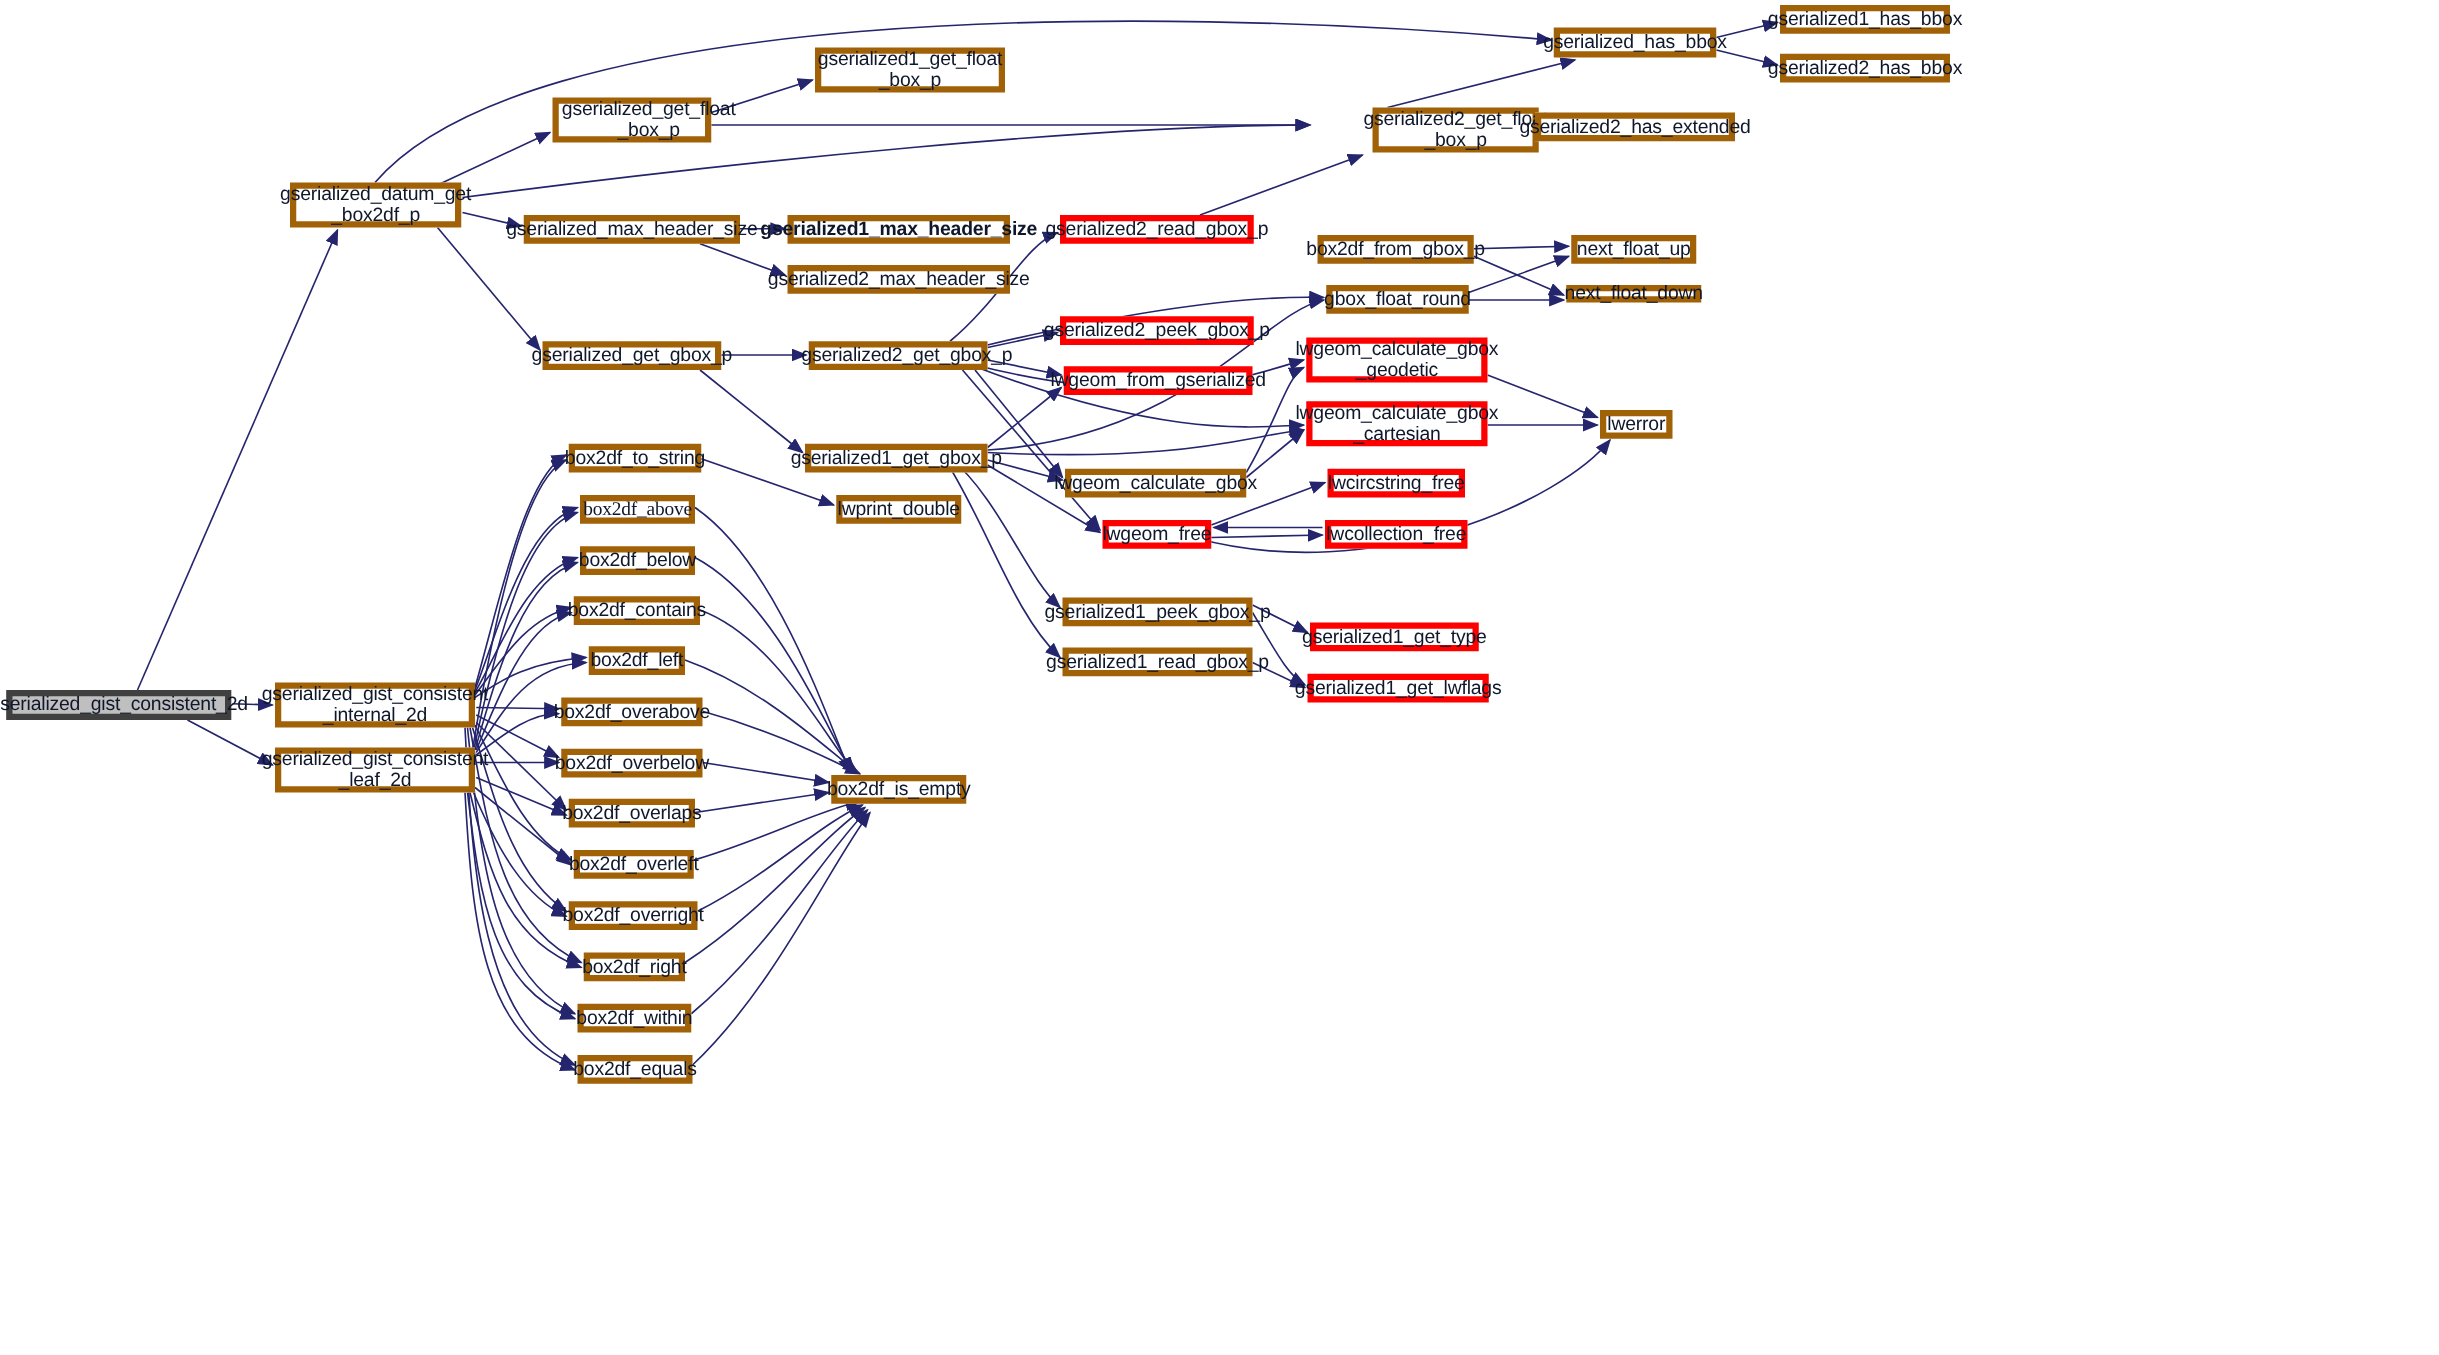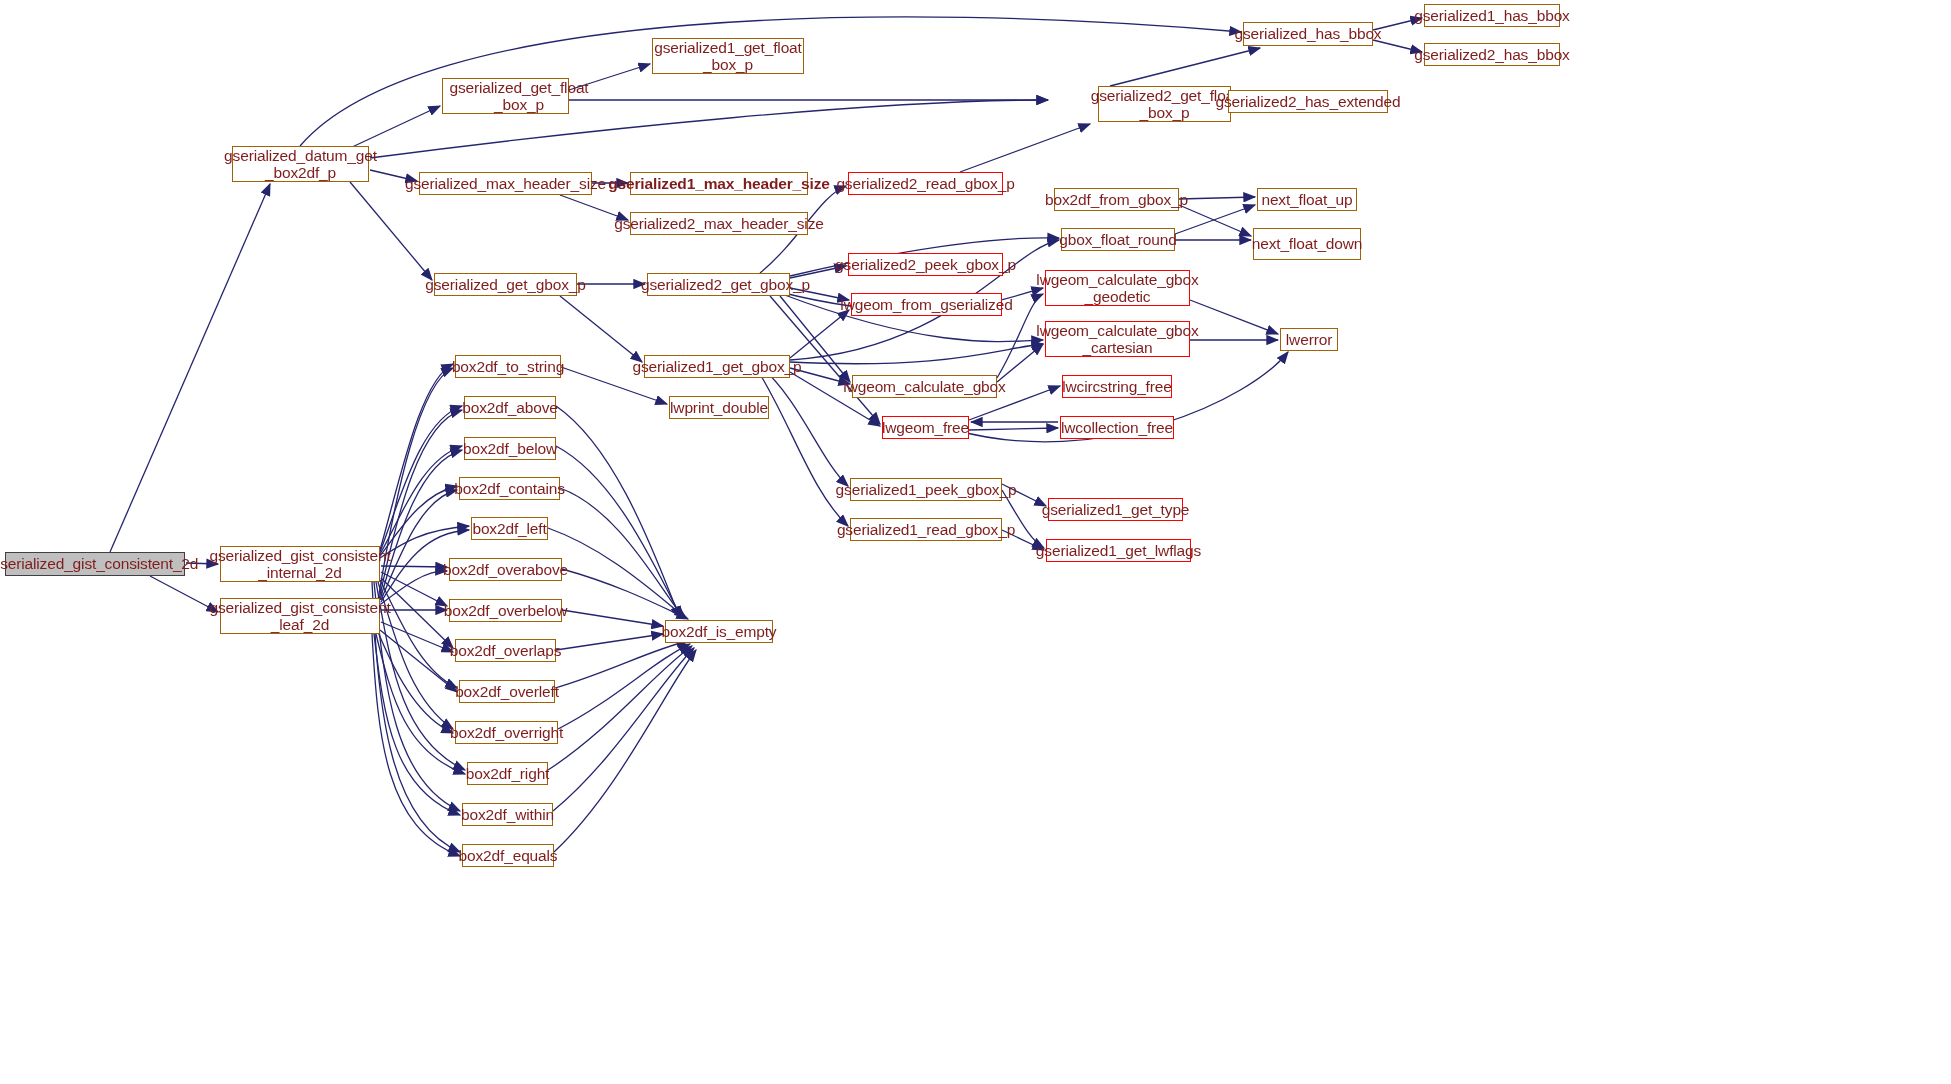--- a/index.html
+++ b/index.html
@@ -17,22 +17,22 @@
     pointer-events:none;
   }
   .node{
     position:absolute;
     box-sizing:border-box;
     display:flex;
     align-items:center;
     justify-content:center;
     text-align:center;
     background:#ffffff;
-    border:1px solid #a16207;
-    color:#7f1d1d;
+    border:5px solid #a16207;
+    color:#0f172a;
     font-size:15.5px;
     line-height:1.12;
     letter-spacing:-0.15px;
     white-space:pre-line;
     z-index:5;
   }
   .node.red{ border-color:#ff0000; }
   .node.current{ background:#bfbfbf; border-color:#404040; }
 </style>
 </head>
@@ -153,37 +153,37 @@
       <div class="node" style="left: 1243px; top: 22px; width: 130px; height: 24px;">gserialized_has_bbox</div>
       <div class="node" style="left: 1424px; top: 4px; width: 136px; height: 23px;">gserialized1_has_bbox</div>
       <div class="node" style="left: 1424px; top: 43px; width: 136px; height: 23px;">gserialized2_has_bbox</div>
       <div class="node" style="left: 1228px; top: 90px; width: 160px; height: 23px;">gserialized2_has_extended</div>
       <div class="node" style="left: 419px; top: 172px; width: 173px; height: 23px;">gserialized_max_header_size</div>
       <div class="node" style="left: 630px; top: 172px; width: 178px; height: 23px; font-weight: bold;">gserialized1_max_header_size</div>
       <div class="node" style="left: 630px; top: 212px; width: 178px; height: 23px;">gserialized2_max_header_size</div>
       <div class="node red" style="left: 848px; top: 172px; width: 155px; height: 23px;">gserialized2_read_gbox_p</div>
       <div class="node" style="left: 1054px; top: 188px; width: 125px; height: 23px;">box2df_from_gbox_p</div>
       <div class="node" style="left: 1257px; top: 188px; width: 100px; height: 23px;">next_float_up</div>
-      <div class="node" style="left: 1253px; top: 228px; width: 108px; height: 32px;">next_float_down</div>
+      <div class="node" style="left: 1253px; top: 228px; width: 108px; height: 14px;">next_float_down</div>
       <div class="node" style="left: 1061px; top: 228px; width: 114px; height: 23px;">gbox_float_round</div>
       <div class="node" style="left: 434px; top: 273px; width: 143px; height: 23px;">gserialized_get_gbox_p</div>
       <div class="node" style="left: 647px; top: 273px; width: 143px; height: 23px; padding-left: 14px;">gserialized2_get_gbox_p</div>
       <div class="node red" style="left: 848px; top: 253px; width: 155px; height: 23px;">gserialized2_peek_gbox_p</div>
       <div class="node red" style="left: 851px; top: 293px; width: 151px; height: 23px;">lwgeom_from_gserialized</div>
       <div class="node red" style="left: 1045px; top: 270px; width: 145px; height: 36px;">lwgeom_calculate_gbox
 _geodetic</div>
       <div class="node red" style="left: 1045px; top: 321px; width: 145px; height: 36px;">lwgeom_calculate_gbox
 _cartesian</div>
       <div class="node" style="left: 1280px; top: 328px; width: 58px; height: 23px;">lwerror</div>
       <div class="node" style="left: 455px; top: 355px; width: 106px; height: 23px;">box2df_to_string</div>
       <div class="node" style="left: 644px; top: 355px; width: 146px; height: 23px;">gserialized1_get_gbox_p</div>
       <div class="node" style="left: 852px; top: 375px; width: 145px; height: 23px;">lwgeom_calculate_gbox</div>
       <div class="node red" style="left: 1062px; top: 375px; width: 110px; height: 23px;">lwcircstring_free</div>
       <div class="node" style="left: 669px; top: 396px; width: 100px; height: 23px;">lwprint_double</div>
-      <div class="node" style="left: 464px; top: 396px; width: 92px; height: 23px;">box2df_above</div>
+      <div class="node" style="left: 464px; top: 396px; width: 92px; height: 23px; font-family: Liberation Serif, serif;">box2df_above</div>
       <div class="node red" style="left: 882px; top: 416px; width: 87px; height: 23px;">lwgeom_free</div>
       <div class="node red" style="left: 1060px; top: 416px; width: 114px; height: 23px;">lwcollection_free</div>
       <div class="node" style="left: 464px; top: 437px; width: 92px; height: 23px;">box2df_below</div>
       <div class="node" style="left: 459px; top: 477px; width: 101px; height: 23px;">box2df_contains</div>
       <div class="node" style="left: 850px; top: 478px; width: 152px; height: 23px;">gserialized1_peek_gbox_p</div>
       <div class="node" style="left: 471px; top: 517px; width: 77px; height: 23px;">box2df_left</div>
       <div class="node red" style="left: 1048px; top: 498px; width: 135px; height: 23px;">gserialized1_get_type</div>
       <div class="node" style="left: 850px; top: 518px; width: 152px; height: 23px;">gserialized1_read_gbox_p</div>
       <div class="node red" style="left: 1046px; top: 539px; width: 145px; height: 23px;">gserialized1_get_lwflags</div>
       <div class="node" style="left: 449px; top: 558px; width: 113px; height: 23px;">box2df_overabove</div>

